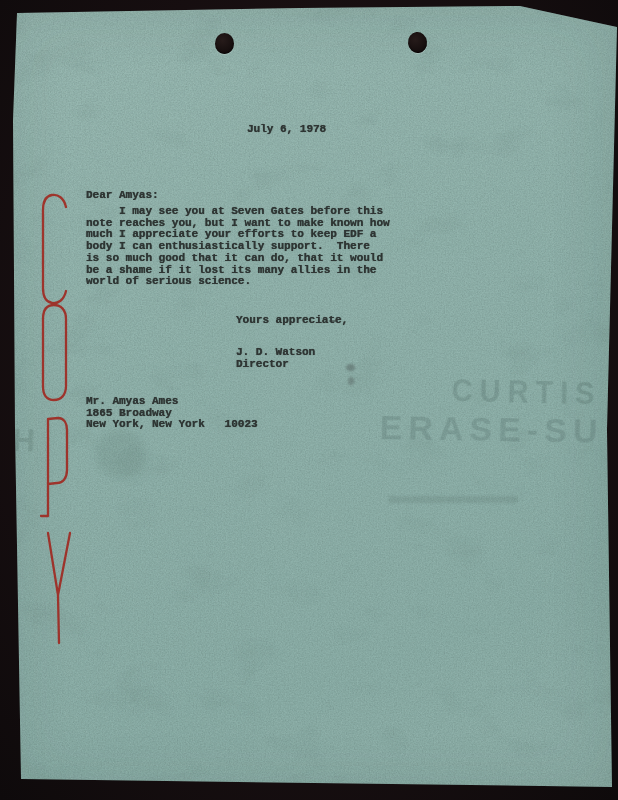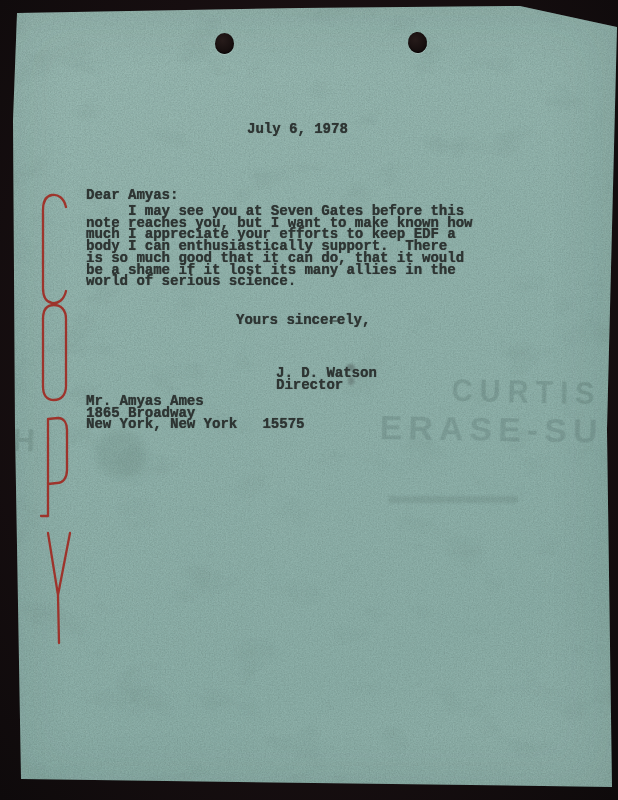--- a/index.html
+++ b/index.html
@@ -11,21 +11,21 @@
   .paper{
     position:absolute;inset:0;
     clip-path:polygon(17px 13px,300px 8px,520px 6px,617px 27px,607px 430px,612px 787px,21px 779px,15px 430px,13px 120px);
     background:linear-gradient(160deg,#98b8b1 0%,#90b2ab 40%,#8aada6 78%,#8fb0a9 100%);
     box-shadow:inset 0 0 70px rgba(18,42,38,0.14);
   }
   .grain{position:absolute;left:0;top:0;pointer-events:none;}
   .type{
     position:absolute;white-space:pre;
     font-family:"Liberation Mono","DejaVu Sans Mono",monospace;
-    font-weight:700;font-size:14px;line-height:11.7px;
+    font-weight:700;font-size:11px;line-height:11.7px;
     color:#2e3533;letter-spacing:0px;
     text-shadow:0 0 0.7px rgba(46,52,50,0.85),0.4px 0.4px 0.6px rgba(46,52,50,0.35);
     filter:blur(0.15px);
   }
   .hole{
     position:absolute;width:19px;height:21px;border-radius:50%;
     background:radial-gradient(circle at 40% 35%, #261b1a 0%, #140d0d 70%);
     box-shadow:inset 0 -1px 1px rgba(0,0,0,0.6),0 1px 0 rgba(225,235,230,0.28);
   }
   .hole-left{left:215px;top:33px;}
@@ -96,26 +96,26 @@
 
     <div class="type" style="left:247px;top:124px;">July 6, 1978</div>
     <div class="type" style="left:86px;top:190px;">Dear Amyas:</div>
     <div class="type" style="left:86px;top:206px;">     I may see you at Seven Gates before this
 note reaches you, but I want to make known how
 much I appreciate your efforts to keep EDF a
 body I can enthusiastically support.  There
 is so much good that it can do, that it would
 be a shame if it lost its many allies in the
 world of serious science.</div>
-    <div class="type" style="left:236px;top:315px;">Yours sincerely,</div>
-    <div class="type" style="left:236px;top:368px;margin-left:40px;">J. D. Watson
+    <div class="type" style="left:236px;top:315px;">Yours appreciate,</div>
+    <div class="type" style="left:236px;top:347px;">J. D. Watson
 Director</div>
     <div class="type" style="left:86px;top:396px;">Mr. Amyas Ames
 1865 Broadway
-New York, New York   15575</div>
+New York, New York   10023</div>
 
     <div class="smudge sm1"></div>
     <div class="smudge sm2"></div>
     <div class="smudge sm3"></div>
     <div class="smudge sm4"></div>
     <div class="smudge sm5"></div>
   </div>
 </div>
 
 </body></html>

